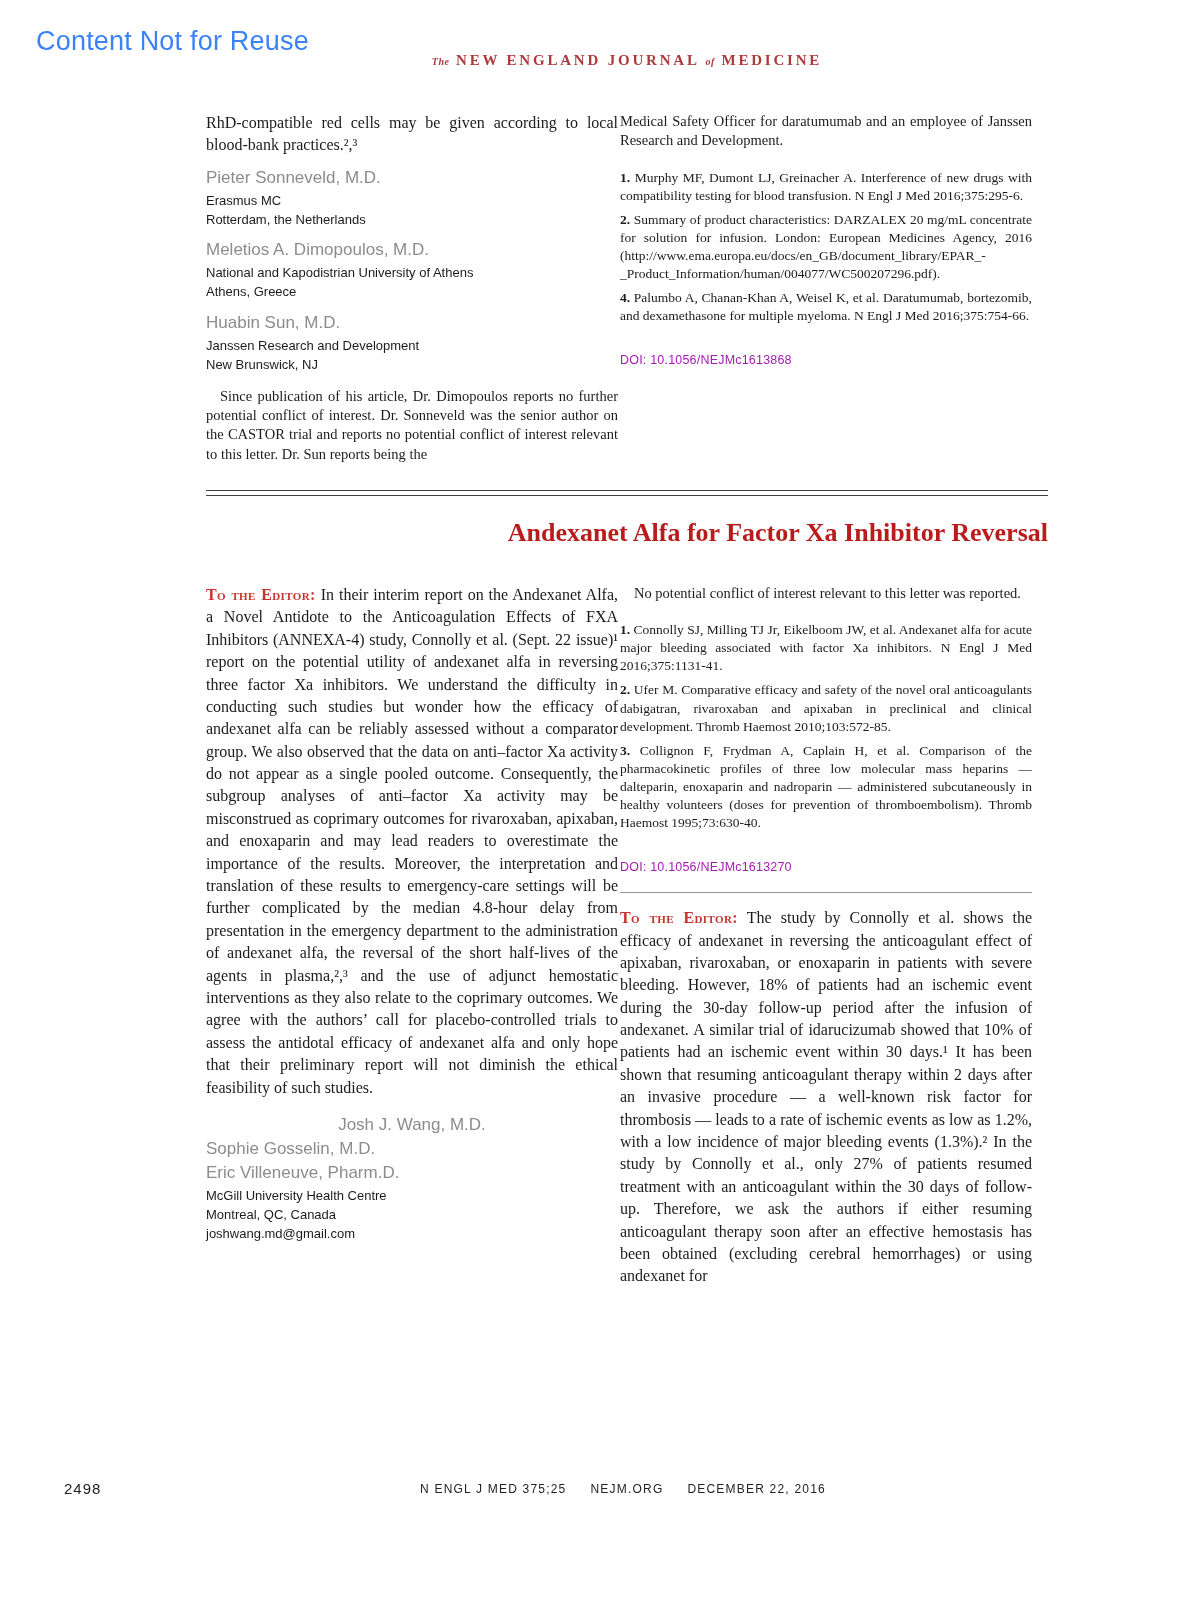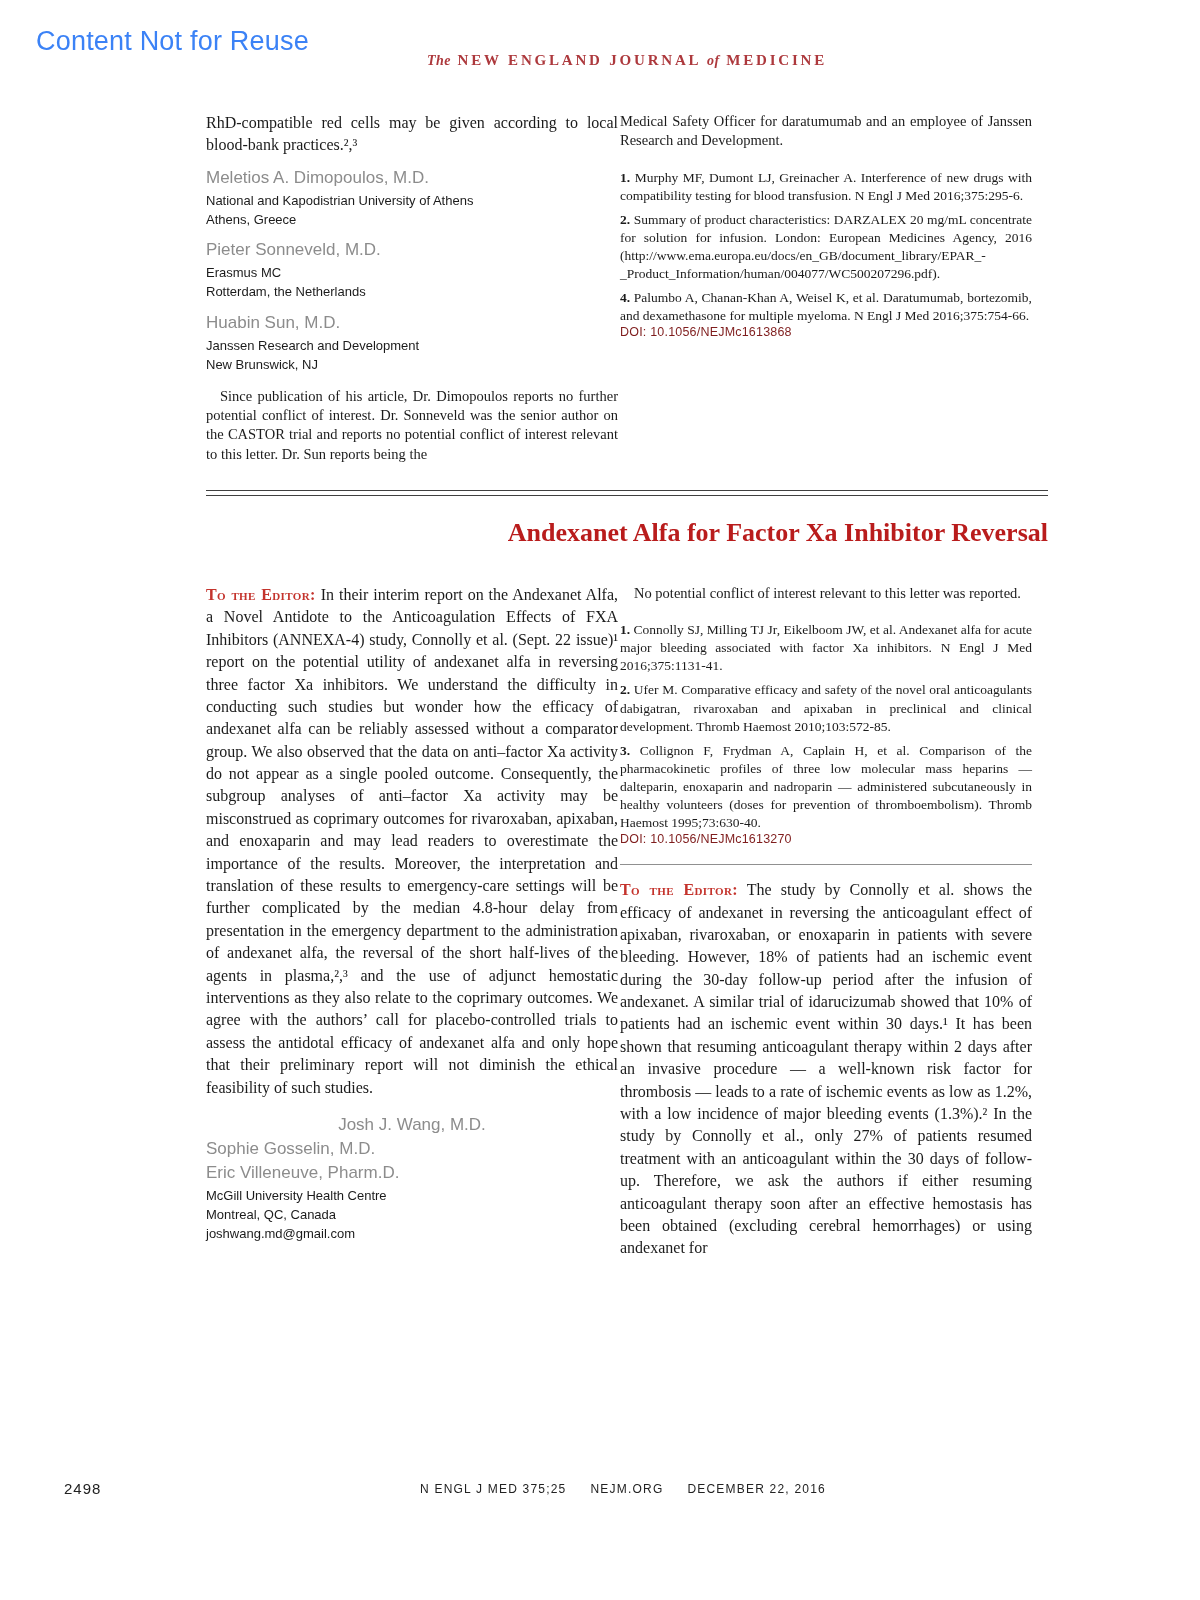--- a/index.html
+++ b/index.html
@@ -14,21 +14,21 @@
     position:absolute; left:36px; top:26px;
     font-family:"Liberation Sans","DejaVu Sans",sans-serif;
     font-size:27px; color:#3b82f6; letter-spacing:0.2px;
   }
   .masthead {
     position:absolute; left:206px; top:52px; width:842px;
     text-align:center; color:var(--nejm-red,#ad393d);
     font-weight:bold; font-size:15px; letter-spacing:2.8px;
     white-space:nowrap;
   }
-  .mh-it { font-style:italic; font-size:14px; letter-spacing:0.5px; }
+  .mh-it { font-style:italic; font-size:10px; letter-spacing:0.5px; }
   .content { position:absolute; left:206px; top:112px; width:842px; }
   .two-col { display:flex; gap:2px; }
   .col { width:412px; }
   .body-text { font-size:16px; line-height:1.4; text-align:justify; }
   .salutation {
     color:var(--salutation-red,#c4332c); font-weight:bold;
     font-variant:small-caps; letter-spacing:0.4px;margin-top:36px;
   }
   .author-name {
     font-family:"Liberation Sans","DejaVu Sans",sans-serif;
@@ -45,23 +45,23 @@
   .disclosure.no-top { margin-top:0; }
   .indent-first { text-indent:14px; }
   .refs { margin-top:18px; }
   .ref {
     font-size:13.5px; line-height:1.34; text-align:justify;
     margin-top:6px; overflow-wrap:anywhere;
   }
   .ref:first-child { margin-top:0; }
   .ref-num { font-weight:bold; }
   .doi {
-    margin-top:0;
+    margin-top:28px;
     font-family:"Liberation Sans","DejaVu Sans",sans-serif;
-    font-size:12.5px; color:#7f1d1d; letter-spacing:0.2px;
+    font-size:12.5px; color:#a21caf; letter-spacing:0.2px;
   }
   .section-divider {
     margin-top:26px; height:6px;
     border-top:1.5px solid #404040; border-bottom:1.5px solid #404040;
   }
   .article-title {
     margin-top:22px; text-align:right;
     font-size:26px; font-weight:bold; color:#b91c1c;
   }
   .section2 { margin-top:36px; }
@@ -84,31 +84,31 @@
 
 <div class="masthead"><span class="mh-it">The</span> <span>NEW ENGLAND JOURNAL</span> <span class="mh-it">of</span> <span>MEDICINE</span></div>
 
 <main class="content">
 
   <section class="two-col">
     <div class="col">
       <p class="body-text">RhD-compatible red cells may be given according to local blood-bank practices.²,³</p>
 
       <div class="author-block">
+        <p class="author-name">Pieter Sonneveld, M.D.</p>
+        <div class="affil-block">
+          <p class="affil-line">Erasmus MC</p>
+          <p class="affil-line">Rotterdam, the Netherlands</p>
+        </div>
+      </div>
+      <div class="author-block">
         <p class="author-name">Meletios A. Dimopoulos, M.D.</p>
         <div class="affil-block">
           <p class="affil-line">National and Kapodistrian University of Athens</p>
           <p class="affil-line">Athens, Greece</p>
-        </div>
-      </div>
-      <div class="author-block">
-        <p class="author-name">Pieter Sonneveld, M.D.</p>
-        <div class="affil-block">
-          <p class="affil-line">Erasmus MC</p>
-          <p class="affil-line">Rotterdam, the Netherlands</p>
         </div>
       </div>
       <div class="author-block">
         <p class="author-name">Huabin Sun, M.D.</p>
         <div class="affil-block">
           <p class="affil-line">Janssen Research and Development</p>
           <p class="affil-line">New Brunswick, NJ</p>
         </div>
       </div>
 

